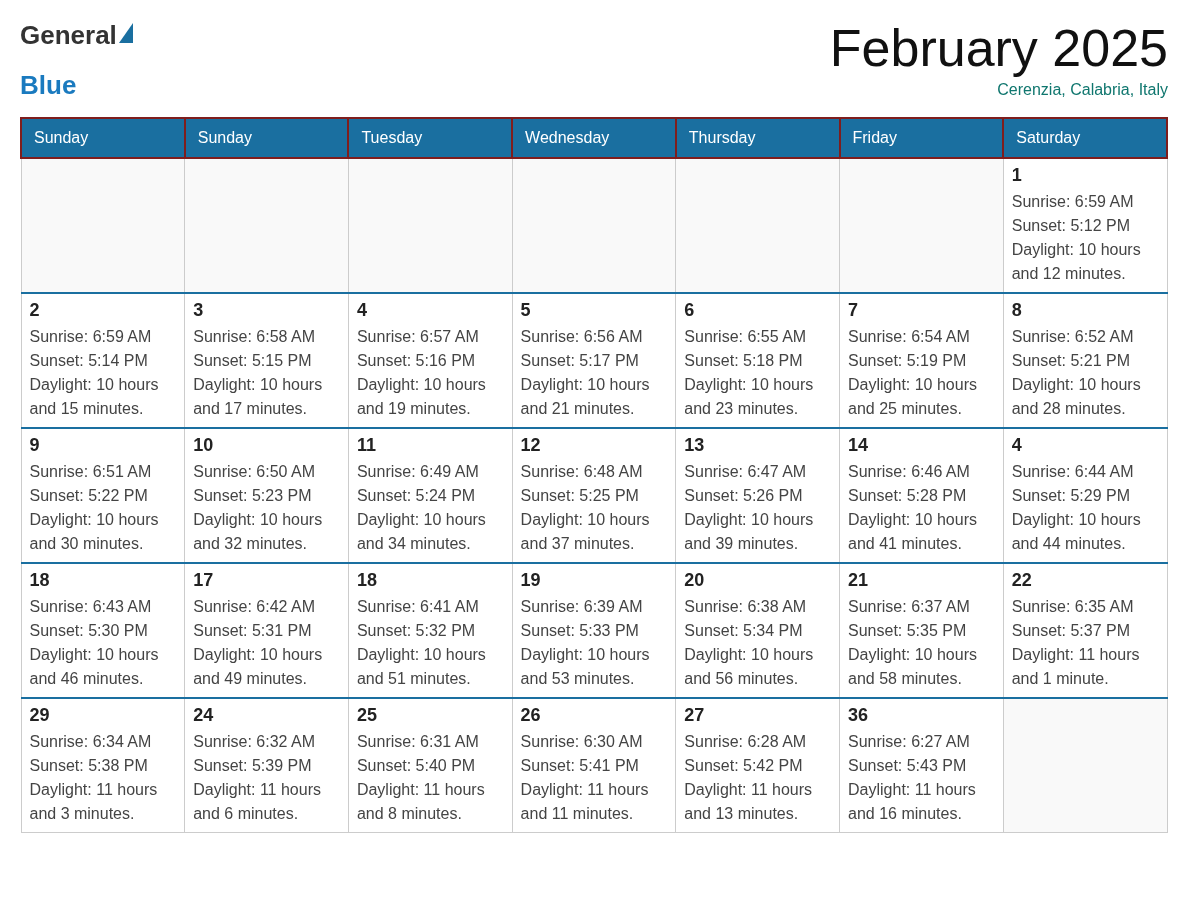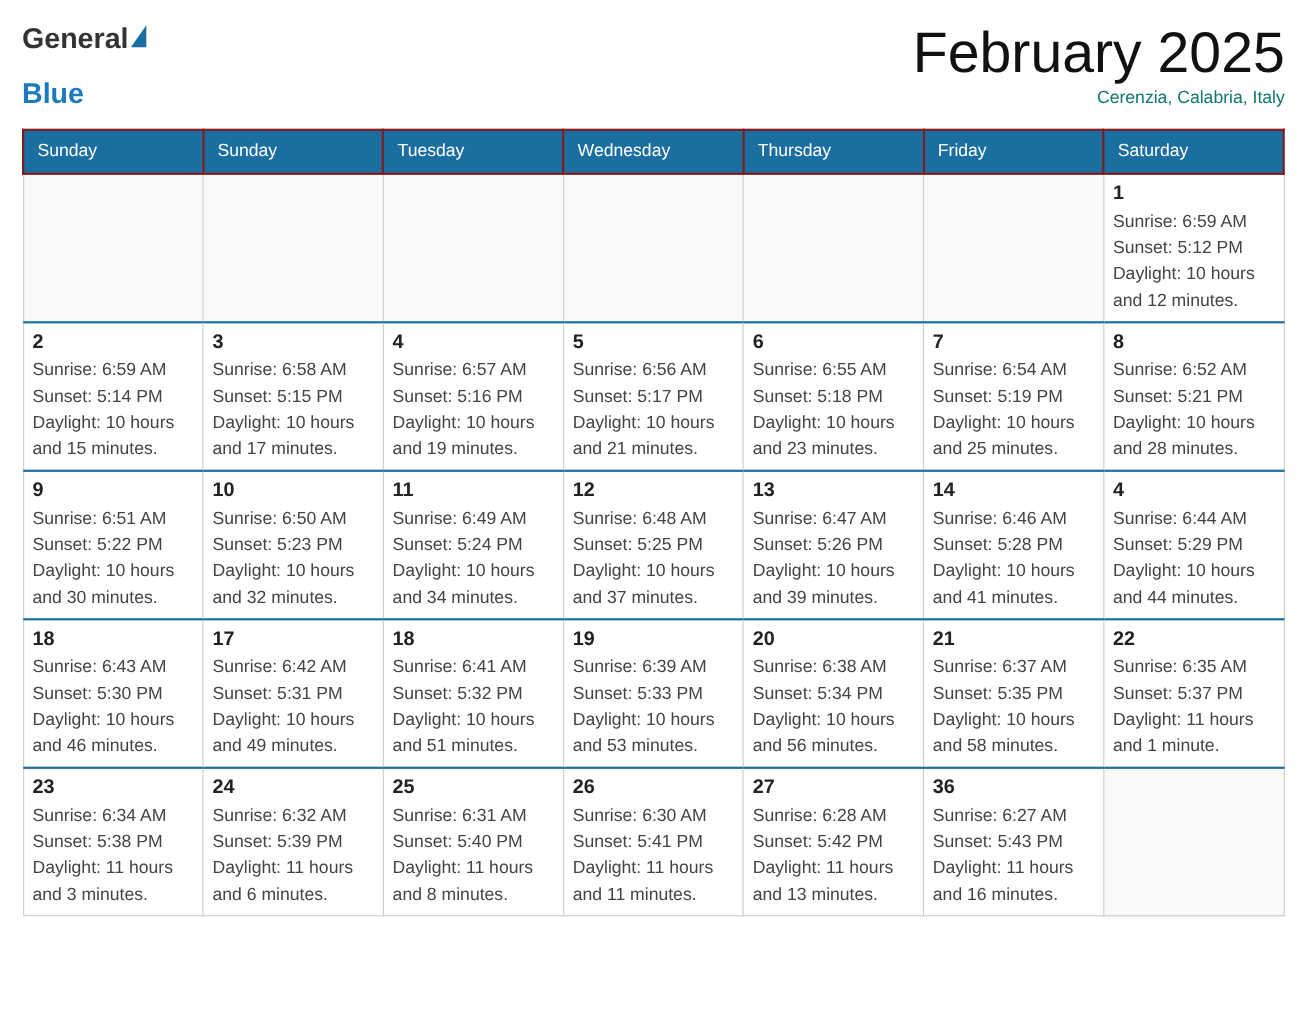--- a/index.html
+++ b/index.html
@@ -223,21 +223,21 @@
           <span class="day-number">21</span>
           <div class="day-info">Sunrise: 6:37 AM<br>Sunset: 5:35 PM<br>Daylight: 10 hours and 58 minutes.</div>
         </td>
         <td>
           <span class="day-number">22</span>
           <div class="day-info">Sunrise: 6:35 AM<br>Sunset: 5:37 PM<br>Daylight: 11 hours and 1 minute.</div>
         </td>
       </tr>
       <tr class="row-divider">
         <td>
-          <span class="day-number">23</span>
+          <span class="day-number">29</span>
           <div class="day-info">Sunrise: 6:34 AM<br>Sunset: 5:38 PM<br>Daylight: 11 hours and 3 minutes.</div>
         </td>
         <td>
           <span class="day-number">24</span>
           <div class="day-info">Sunrise: 6:32 AM<br>Sunset: 5:39 PM<br>Daylight: 11 hours and 6 minutes.</div>
         </td>
         <td>
           <span class="day-number">25</span>
           <div class="day-info">Sunrise: 6:31 AM<br>Sunset: 5:40 PM<br>Daylight: 11 hours and 8 minutes.</div>
         </td>

